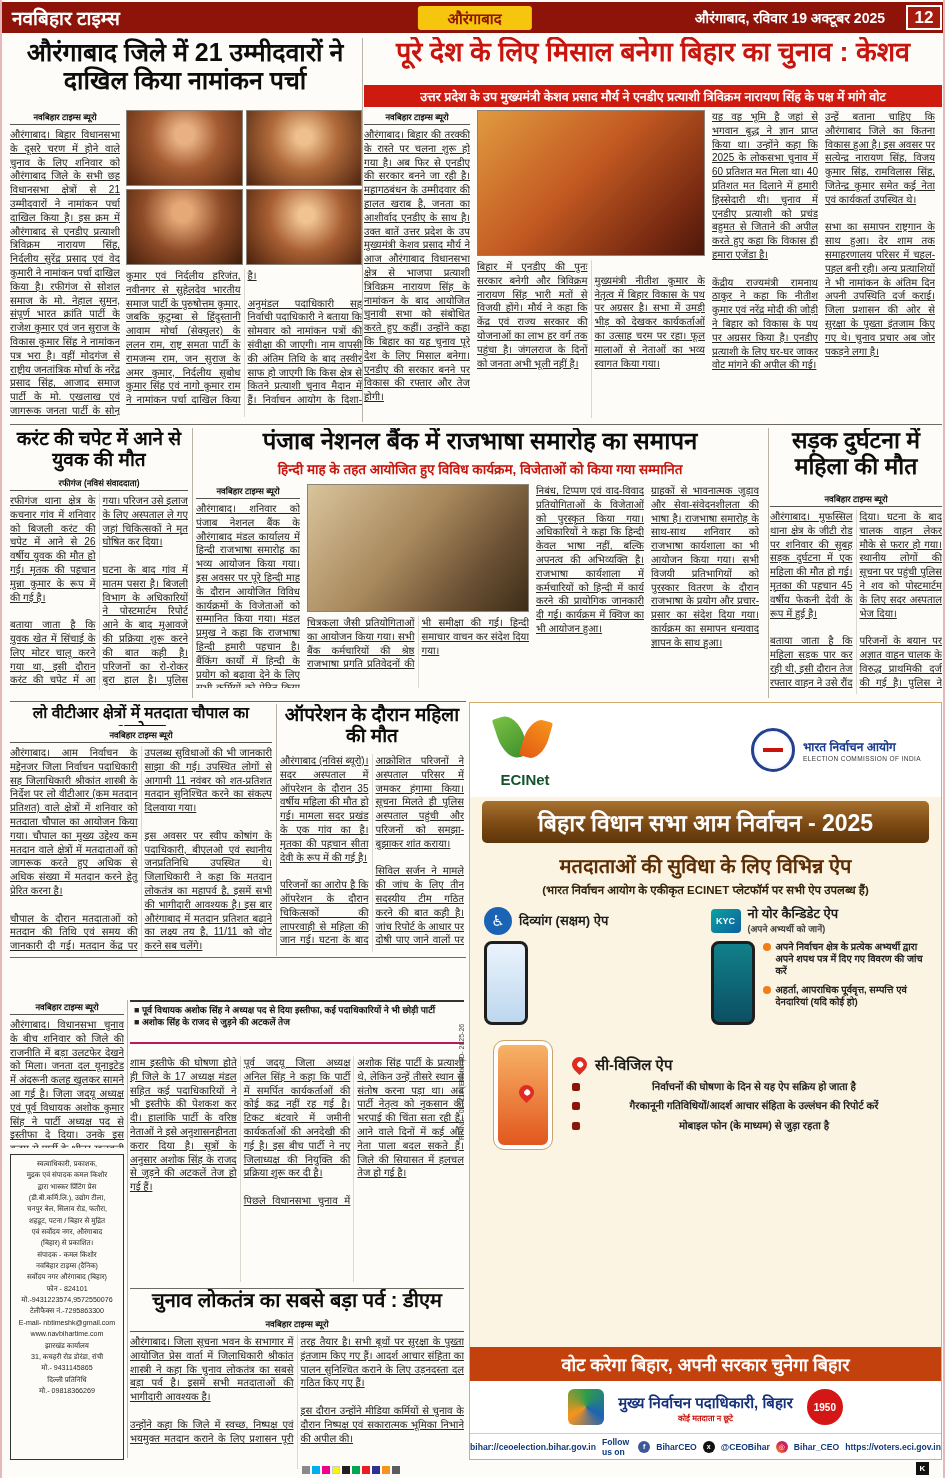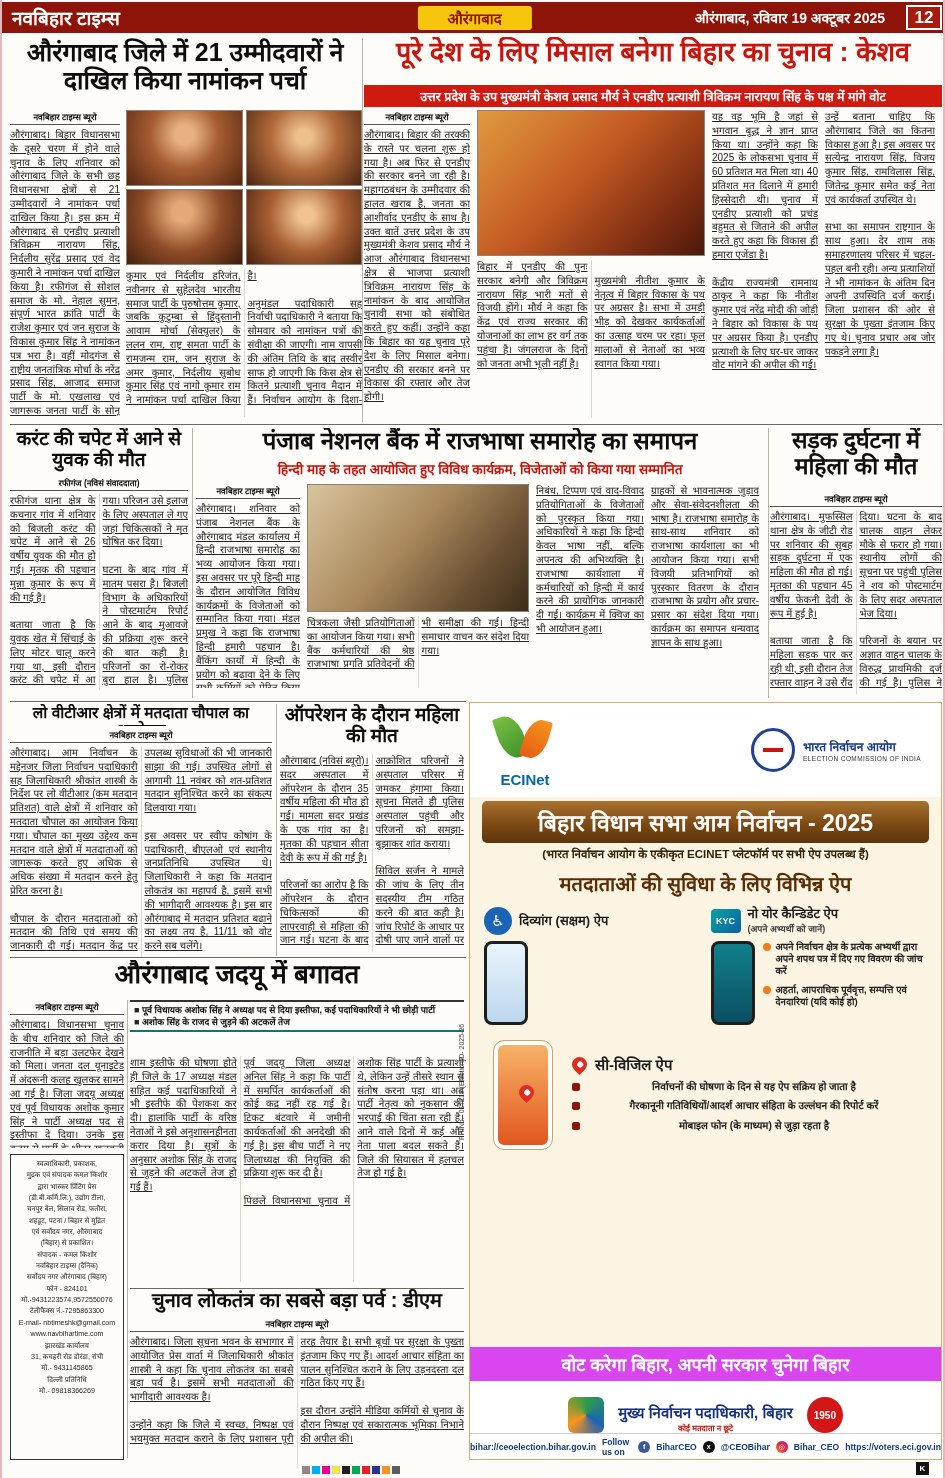--- a/index.html
+++ b/index.html
@@ -54,35 +54,35 @@
   #artAccident{left:768px;top:428px;width:172px;height:270px;}
   #artAccident .hl{font-size:23px;height:62px;margin-bottom:2px;}
   
   #artVtr{left:8px;top:704px;width:262px;height:252px;}
   #artVtr .hl{font-size:15.5px;height:22px;margin-bottom:2px;}
   #artOp{left:278px;top:704px;width:184px;height:252px;}
   #artOp .hl{font-size:19px;height:48px;margin-bottom:2px;}
   
   #jduHead{left:8px;top:960px;width:454px;height:36px;font-size:26px;}
   #jduC1{left:8px;top:1000px;width:114px;height:150px;}
-  #jduBullets{left:128px;top:1000px;width:334px;height:32px;border-top:2px solid #333;border-bottom:2px solid #0f766e;padding:3px 4px;font-size:9px;font-weight:700;line-height:1.3;color:#111;overflow:hidden;}
+  #jduBullets{left:128px;top:1000px;width:334px;height:44px;border-top:2px solid #333;border-bottom:2px solid #be185d;padding:3px 4px;font-size:9px;font-weight:700;line-height:1.3;color:#111;overflow:hidden;}
   #jduBullets div::before{content:"■ ";color:#222;}
   #jduBody{left:128px;top:1056px;width:334px;height:226px;}
   
   #imprint{left:8px;top:1154px;width:114px;height:306px;border:1.5px solid #333;padding:4px 3px;font-size:7.1px;line-height:1.6;text-align:center;color:#1d1d1d;white-space:pre-line;overflow:hidden;}
   
   #artDm{left:128px;top:1288px;width:334px;height:172px;border-top:1.5px solid #6e6a62;padding-top:0;}
   #artDm .hl{font-size:20px;height:26px;margin-bottom:2px;}
   
   #ad{left:467px;top:702px;width:473px;height:758px;background:#fcf4e2;border:1px solid #d4ab6d;display:flex;flex-direction:column;overflow:hidden;}
   #adLogos{height:94px;background:#fff;display:flex;align-items:center;justify-content:space-between;padding:6px 20px;}
   .leafwrap{position:relative;width:70px;height:58px;}
   .leaf1{position:absolute;left:8px;top:2px;width:26px;height:44px;background:linear-gradient(160deg,#7ac143,#3d8f2d);border-radius:2px 60% 2px 60%;transform:rotate(-18deg);}
   .leaf2{position:absolute;left:34px;top:6px;width:24px;height:40px;background:linear-gradient(200deg,#f7941d,#e35b12);border-radius:60% 2px 60% 2px;transform:rotate(16deg);}
-  #ecinetText{color:#0369a1;font-weight:700;font-size:15px;text-align:center;}
+  #ecinetText{color:#14532d;font-weight:700;font-size:15px;text-align:center;}
   #eciLogo{display:flex;align-items:center;gap:8px;}
   #eciEmblem{width:44px;height:44px;border-radius:50%;border:3px solid #24418e;background:radial-gradient(circle,#ffffff 55%,#dfe6f5 100%);position:relative;}
   #eciEmblem::after{content:"";position:absolute;left:9px;top:17px;width:20px;height:4px;background:#c8140c;}
   .eciT1{color:#1a3b8c;font-weight:700;font-size:12px;}
   .eciT2{color:#333;font-size:6.5px;letter-spacing:.4px;}
   #adBanner{margin:4px 12px 0;height:42px;border-radius:5px;background:linear-gradient(180deg,#a8712f 0%,#7c4a14 55%,#5d340a 100%);color:#fff;font-weight:700;font-size:23px;display:flex;align-items:center;justify-content:center;}
   #adSub{margin-top:9px;text-align:center;color:#5c2d05;font-weight:800;font-size:20px;}
   #adSub2{margin-top:3px;text-align:center;color:#32230a;font-weight:700;font-size:11.5px;}
   #adApps{display:flex;gap:10px;padding:10px 14px 4px;}
   .appCard{flex:1;}
@@ -101,22 +101,22 @@
   #cvPhoneWrap{position:relative;width:70px;height:118px;flex:none;}
   #cvPhone{position:absolute;left:6px;top:4px;width:58px;height:108px;border:4px solid #fff;outline:1px solid #caa36d;border-radius:10px;background:linear-gradient(180deg,#f7b267,#e2571e);}
   .pin{width:15px;height:15px;background:#e02b20;border-radius:50% 50% 50% 0;transform:rotate(-45deg);position:relative;flex:none;}
   .pin::after{content:"";position:absolute;left:4.5px;top:4.5px;width:6px;height:6px;border-radius:50%;background:#fff;}
   #cvPhone .pin{position:absolute;left:21px;top:40px;}
   #cvRight{flex:1;}
   #cvHead{display:flex;align-items:center;gap:8px;margin-bottom:6px;}
   #cvTitle{font-weight:800;font-size:15px;color:#1c1c1c;}
   .cvItem{position:relative;padding-left:13px;font-size:10.2px;font-weight:700;color:#222;line-height:1.3;margin-bottom:6px;}
   .cvItem::before{content:"";position:absolute;left:0;top:3px;width:8px;height:8px;border-radius:2px;background:#8c1408;}
-  #adSlogan{margin-top:auto;height:34px;background:#d946ef;color:#fff;font-weight:800;font-size:18px;display:flex;align-items:center;justify-content:center;text-align:center;}
-  #adOrg{height:52px;background:#fff;display:flex;align-items:flex-end;justify-content:center;gap:14px;}
+  #adSlogan{margin-top:auto;height:34px;background:#c2410c;color:#fff;font-weight:800;font-size:18px;display:flex;align-items:center;justify-content:center;text-align:center;}
+  #adOrg{height:52px;background:#fff;display:flex;align-items:center;justify-content:center;gap:14px;}
   #ceoLogo{width:36px;height:36px;border-radius:6px;background:conic-gradient(#2e9e49,#1b63b5,#f7941d,#2e9e49);}
   #orgText{text-align:center;}
   #orgName{color:#16327c;font-weight:800;font-size:15px;}
   #orgTag{color:#c8140c;font-weight:700;font-size:8px;}
   #badge1950{width:36px;height:36px;border-radius:50%;background:#d41616;color:#fff;font-weight:800;font-size:10px;display:flex;align-items:center;justify-content:center;}
   #adLinks{height:26px;background:#fff;border-top:1px solid #ccc;display:flex;align-items:center;justify-content:center;gap:6px;font-size:8.6px;font-weight:700;color:#123a7a;}
   .soc{width:12px;height:12px;border-radius:50%;color:#fff;font-size:7px;font-weight:700;display:flex;align-items:center;justify-content:center;flex:none;}
   .soc.f{background:#3b5998;}.soc.x{background:#111;}.soc.ig{background:linear-gradient(45deg,#f09433,#dc2743,#bc1888);}
   #prno{position:absolute;left:456px;top:1140px;transform:rotate(-90deg);transform-origin:left top;font-size:7px;color:#444;white-space:nowrap;}
   
@@ -235,21 +235,20 @@
   <div id="artOp" class="abs">
     <div class="hl">ऑपरेशन के दौरान महिला की मौत</div>
     <div class="body-txt cols-2" style="height:198px;">औरंगाबाद (नविसं ब्यूरो)। सदर अस्पताल में ऑपरेशन के दौरान 35 वर्षीय महिला की मौत हो गई। मामला सदर प्रखंड के एक गांव का है। मृतका की पहचान सीता देवी के रूप में की गई है।
 
 परिजनों का आरोप है कि ऑपरेशन के दौरान चिकित्सकों की लापरवाही से महिला की जान गई। घटना के बाद आक्रोशित परिजनों ने अस्पताल परिसर में जमकर हंगामा किया। सूचना मिलते ही पुलिस अस्पताल पहुंची और परिजनों को समझा-बुझाकर शांत कराया।
 
 सिविल सर्जन ने मामले की जांच के लिए तीन सदस्यीय टीम गठित करने की बात कही है। जांच रिपोर्ट के आधार पर दोषी पाए जाने वालों पर कार्रवाई की जाएगी। इस घटना से अस्पताल प्रबंधन पर कई सवाल खड़े हो गए हैं।</div>
   </div>
 
   <div class="hr" style="left:8px;top:957px;width:456px;"></div>
-  <div id="jduHead" class="abs hl">औरंगाबाद जदयू में बगावत</div>
   <div id="jduC1" class="abs">
     <div class="byline">नवबिहार टाइम्स ब्यूरो</div>
     <div class="body-txt" style="height:130px;">औरंगाबाद। विधानसभा चुनाव के बीच शनिवार को जिले की राजनीति में बड़ा उलटफेर देखने को मिला। जनता दल यूनाइटेड में अंदरूनी कलह खुलकर सामने आ गई है। जिला जदयू अध्यक्ष एवं पूर्व विधायक अशोक कुमार सिंह ने पार्टी अध्यक्ष पद से इस्तीफा दे दिया। उनके इस कदम से पार्टी के भीतर खलबली मची हुई है।</div>
   </div>
   <div id="jduBullets" class="abs">
     <div>पूर्व विधायक अशोक सिंह ने अध्यक्ष पद से दिया इस्तीफा, कई पदाधिकारियों ने भी छोड़ी पार्टी</div>
     <div>अशोक सिंह के राजद से जुड़ने की अटकलें तेज</div>
   </div>
   <div id="jduBody" class="abs body-txt cols-3">शाम इस्तीफे की घोषणा होते ही जिले के 17 अध्यक्ष मंडल सहित कई पदाधिकारियों ने भी इस्तीफे की पेशकश कर दी। हालांकि पार्टी के वरिष्ठ नेताओं ने इसे अनुशासनहीनता करार दिया है। सूत्रों के अनुसार अशोक सिंह के राजद से जुड़ने की अटकलें तेज हो गई हैं।
 
@@ -301,22 +300,22 @@
       </div>
       <div id="eciLogo">
         <div id="eciEmblem"></div>
         <div>
           <div class="eciT1">भारत निर्वाचन आयोग</div>
           <div class="eciT2">ELECTION COMMISSION OF INDIA</div>
         </div>
       </div>
     </div>
     <div id="adBanner">बिहार विधान सभा आम निर्वाचन - 2025</div>
+    <div id="adSub">मतदाताओं की सुविधा के लिए विभिन्न ऐप</div>
     <div id="adSub2">(भारत निर्वाचन आयोग के एकीकृत ECINET प्लेटफॉर्म पर सभी ऐप उपलब्ध हैं)</div>
-    <div id="adSub">मतदाताओं की सुविधा के लिए विभिन्न ऐप</div>
 
     <div id="adApps">
       <div class="appCard">
         <div class="appHead">
           <div class="blueCirc">♿</div>
           <div class="appTitle">दिव्यांग (सक्षम) ऐप</div>
         </div>
         <div class="appInner">
           <div class="phone"></div>
         </div>

